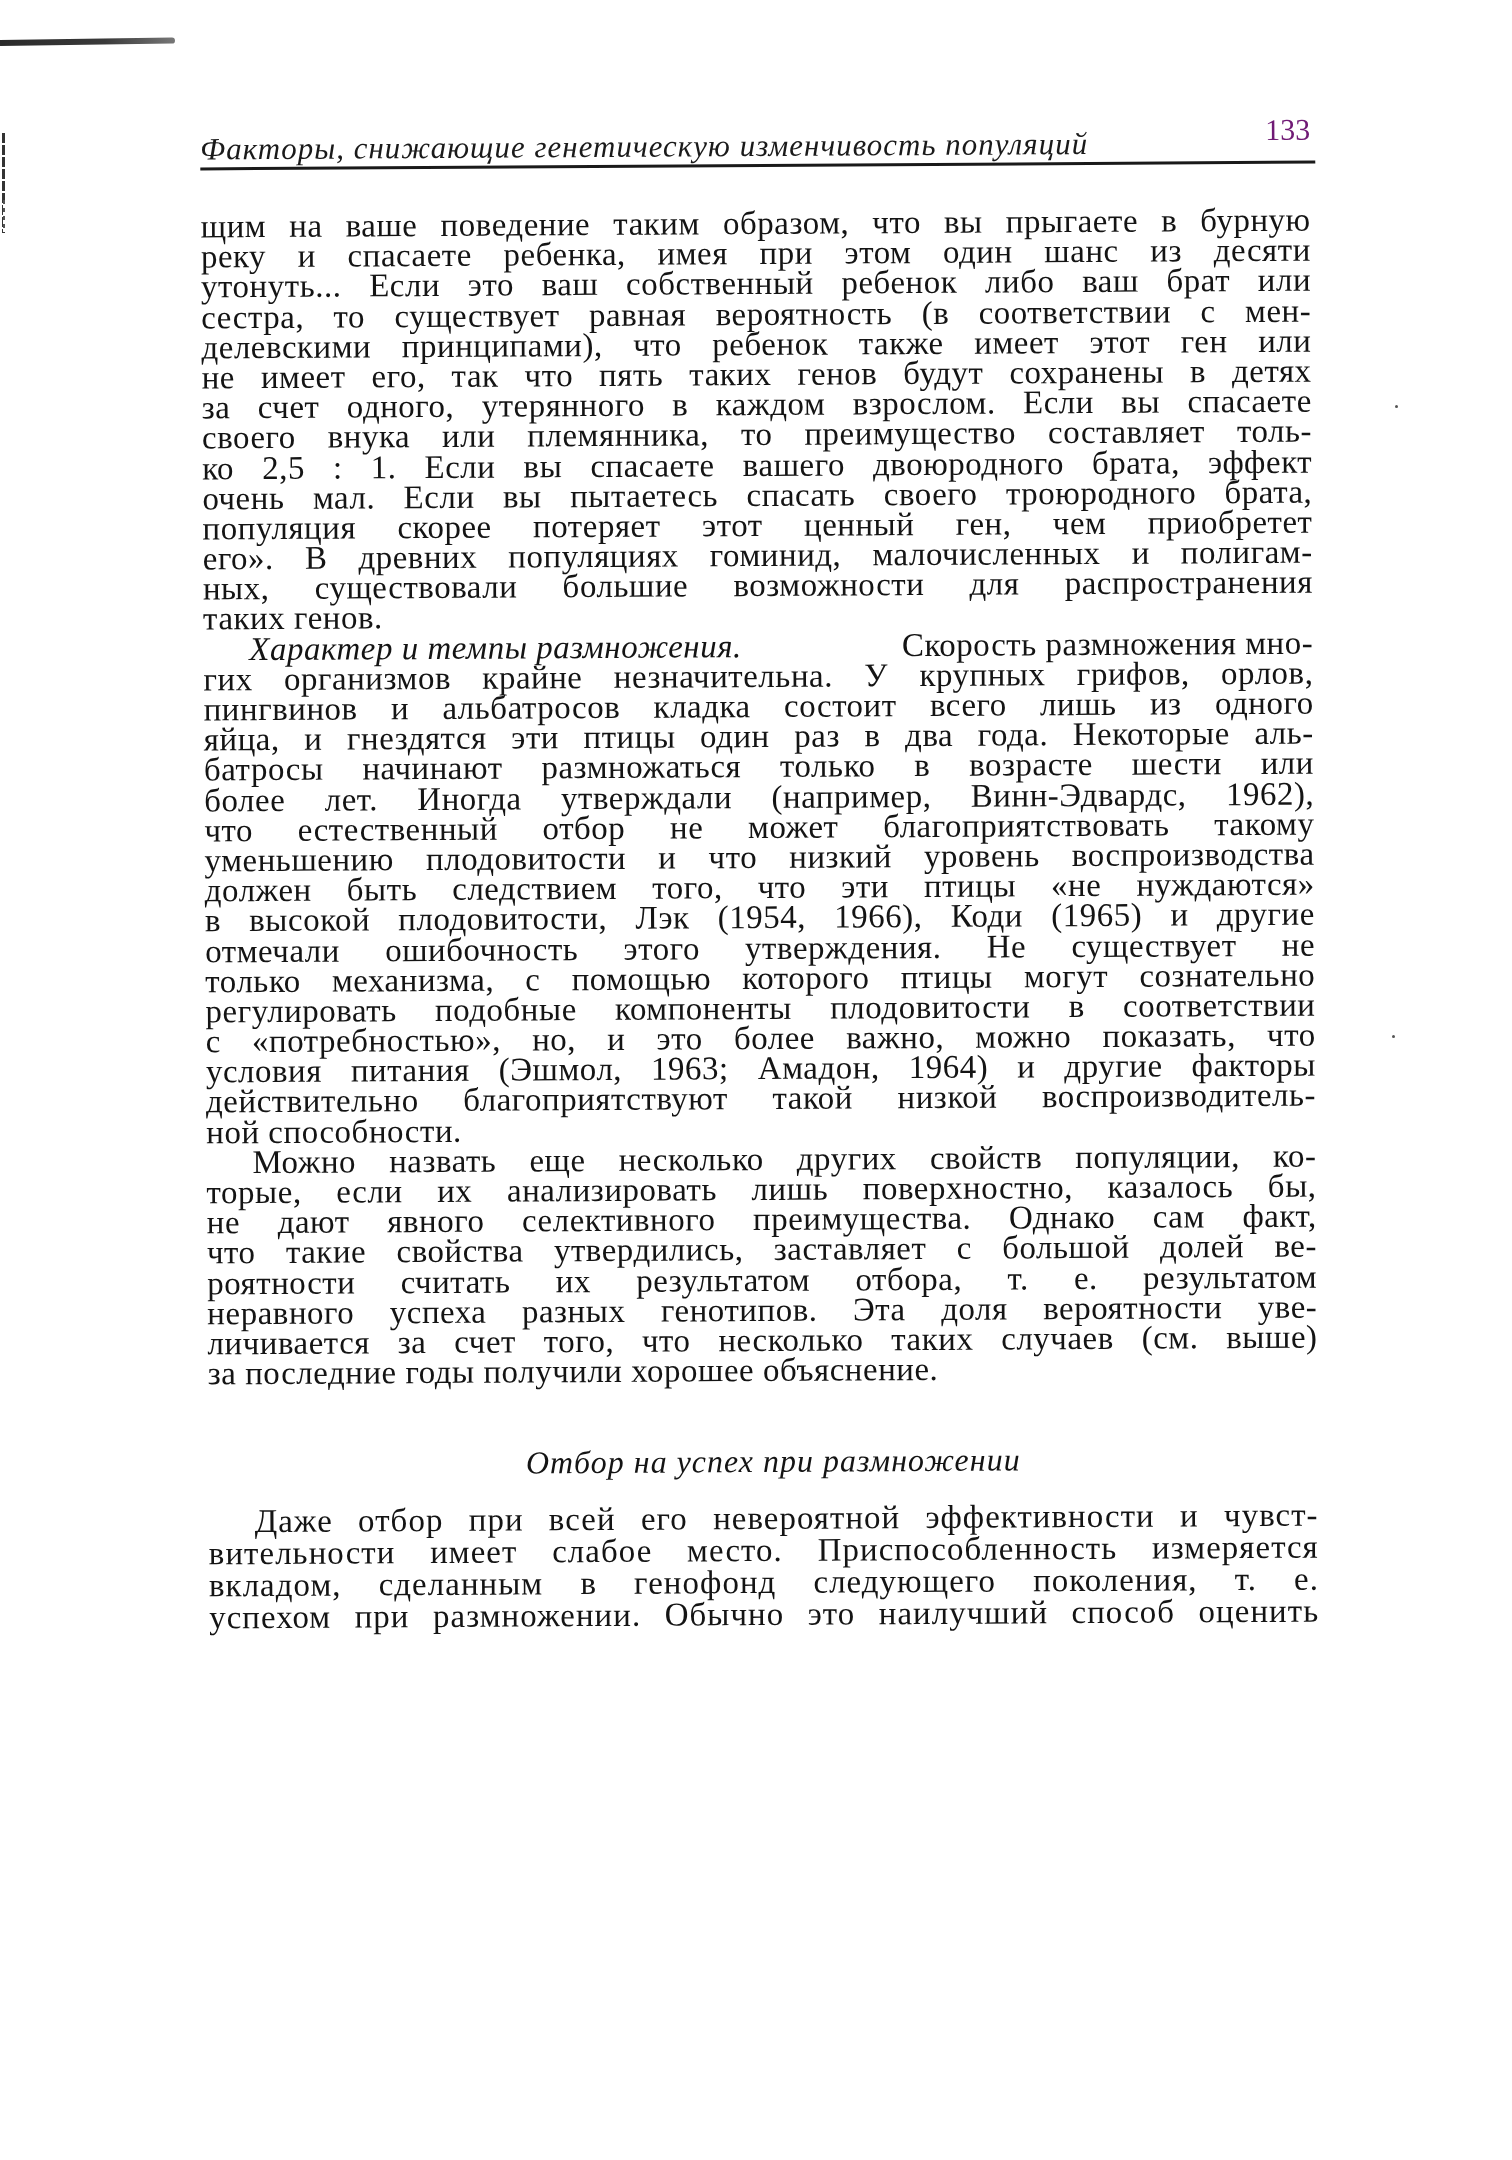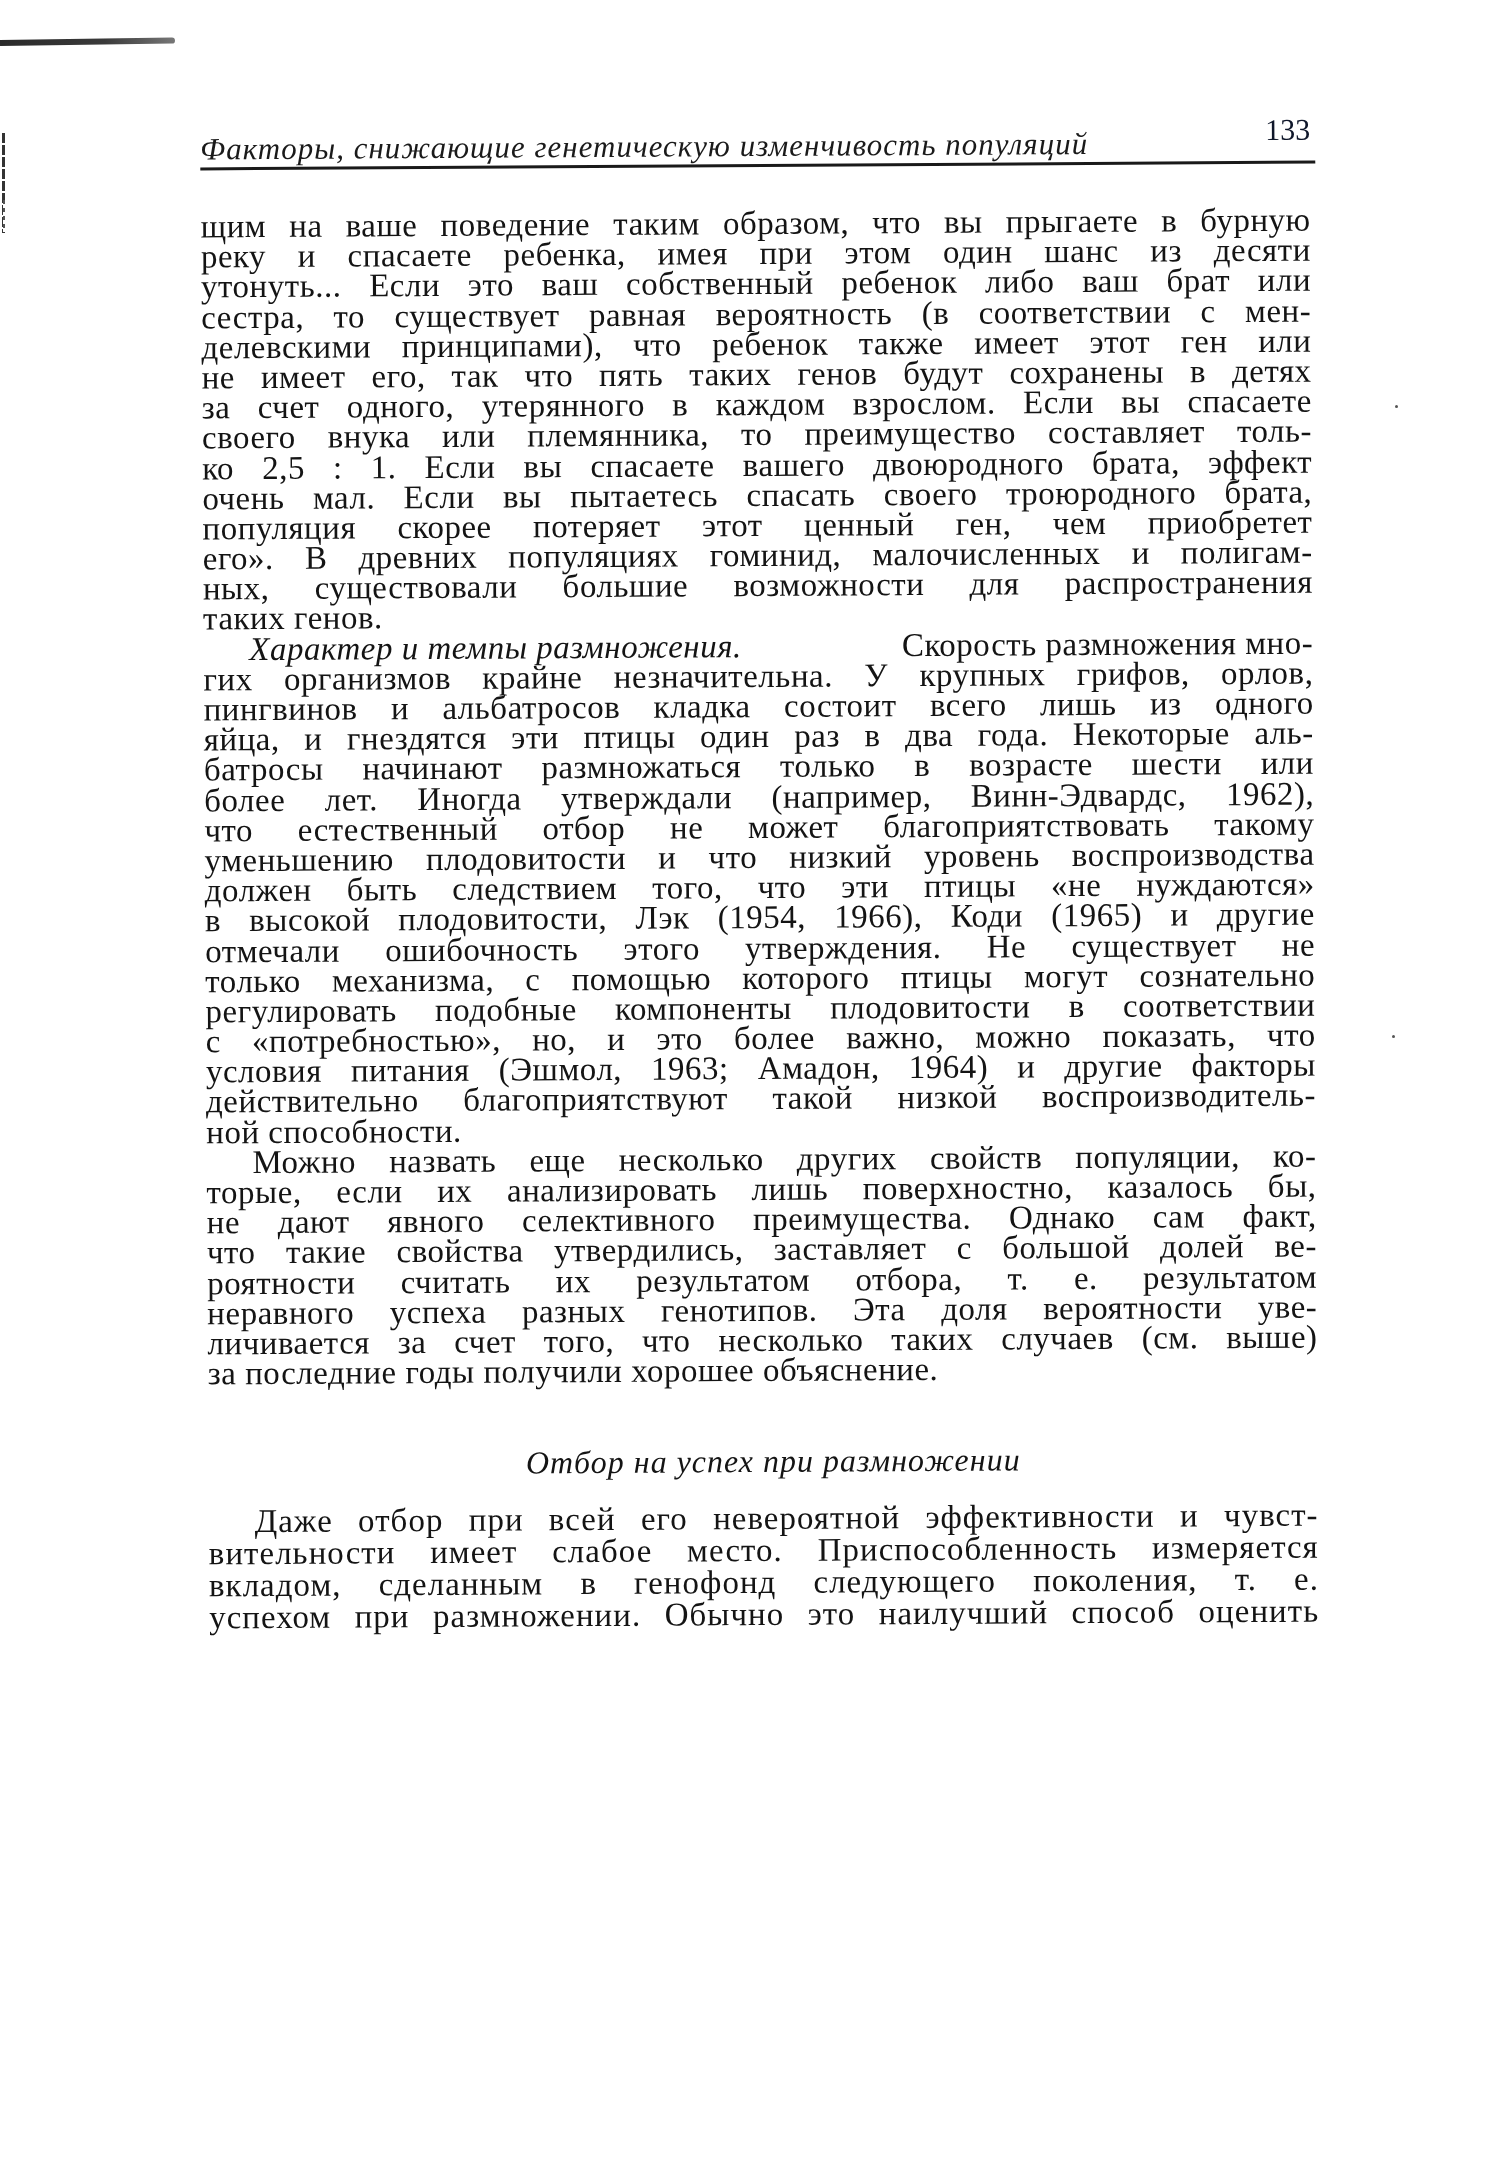--- a/index.html
+++ b/index.html
@@ -63,21 +63,21 @@
       font-size: 31px;
       letter-spacing: 1px;
       white-space: nowrap;
       color: #1a1a1a;
     }
     .page-number {
       position: absolute;
       right: 5px;
       top: 0px;
       font-size: 30px;
-      color: #0f172a;
+      color: #701a75;
     }
     .head-rule {
       position: absolute;
       left: 100px;
       right: 0;
       top: 48px;
       height: 3px;
       background: #1a1a1a;
     }
     .body-text {

